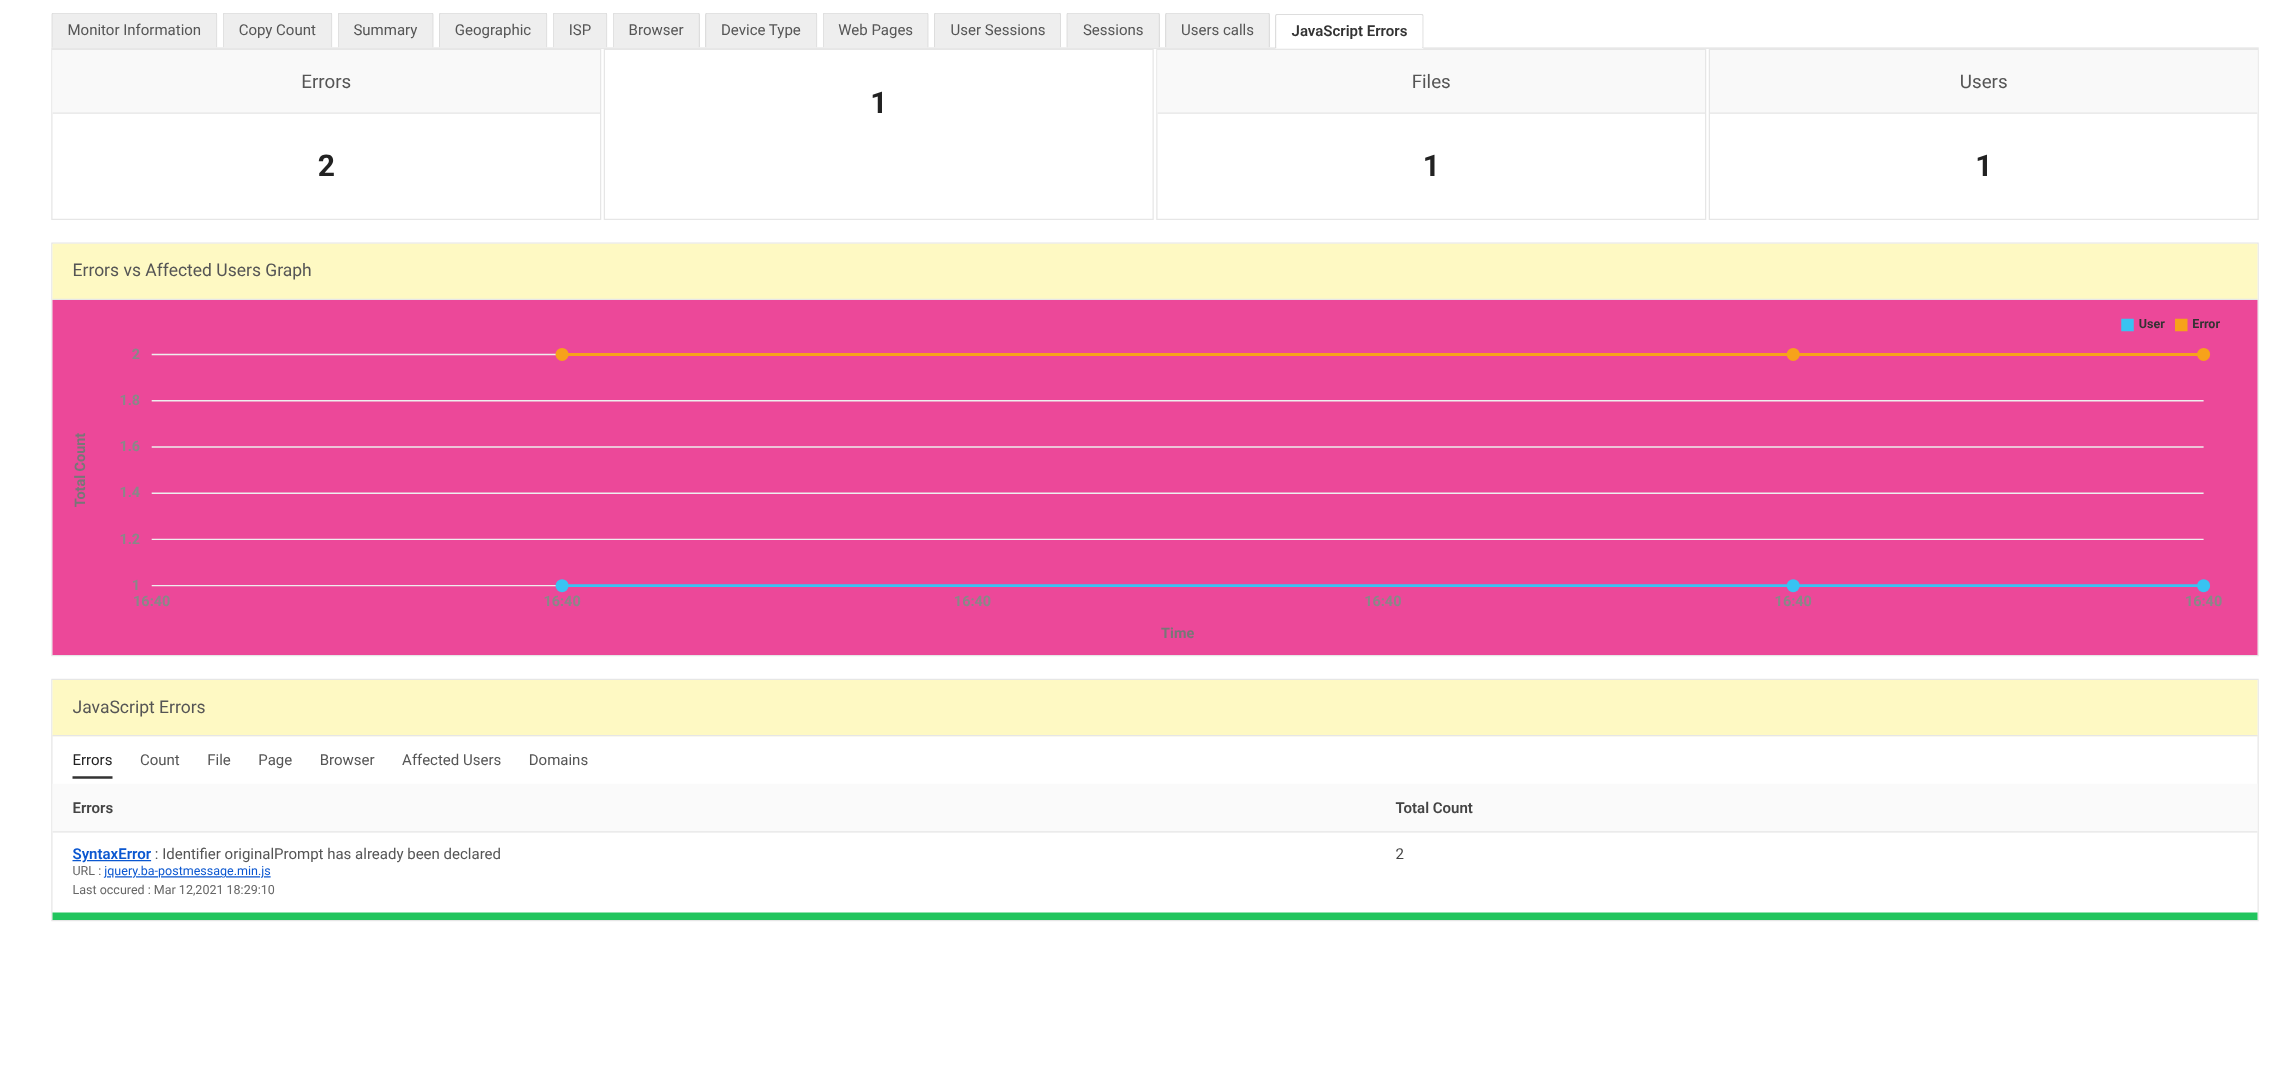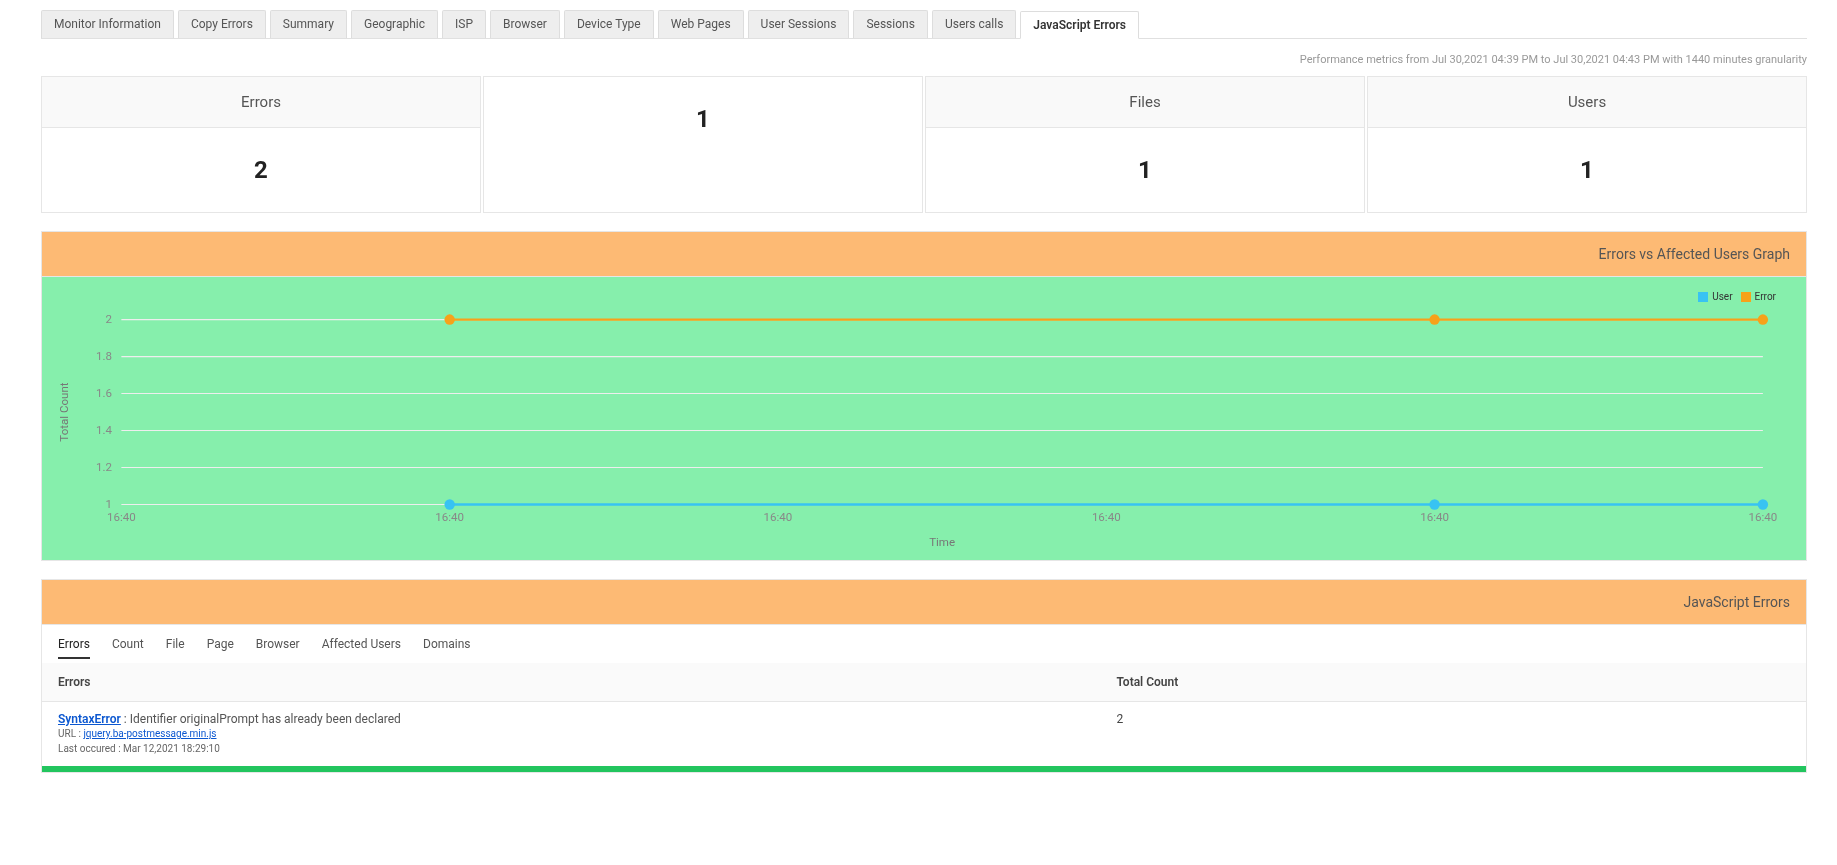--- a/index.html
+++ b/index.html
@@ -67,31 +67,31 @@
     font-size: 24px;
     font-weight: 700;
     color: #222;
   }
   
   .panel {
     border: 1px solid #e6e6e6;
     margin-bottom: 18px;
   }
   .panel-head {
-    background: #fdba74;
+    background: #fef9c3;
     padding: 14px 16px;
     font-size: 14px;
     color: #555;
     border-bottom: 1px solid #e6e6e6;
-    text-align: right;
   }
   .chart-body {
     padding: 10px 20px 10px 10px;
     position: relative;
-    background: #86efac;
+    background: #ec4899;
+    font-weight: bold;
   }
   .legend {
     text-align: right;
     font-size: 10px;
     padding: 4px 10px;
   }
   .legend-item {
     display: inline-flex;
     align-items: center;
     margin-left: 8px;
@@ -152,34 +152,33 @@
   .err-sub { color:#666; font-size:10px; line-height:1.5;}
   .err-sub .err-link { font-weight:400; }
 </style>
 </head>
 <body>
 
 <div class="main-wrapper">
 
   <div class="top-tabs" id="top-tabs">
       <div class="top-tab">Monitor Information</div>
-      <div class="top-tab">Copy Errors</div>
+      <div class="top-tab">Copy Count</div>
       <div class="top-tab">Summary</div>
       <div class="top-tab">Geographic</div>
       <div class="top-tab">ISP</div>
       <div class="top-tab">Browser</div>
       <div class="top-tab">Device Type</div>
       <div class="top-tab">Web Pages</div>
       <div class="top-tab">User Sessions</div>
       <div class="top-tab">Sessions</div>
       <div class="top-tab">Users calls</div>
       <div class="top-tab active">JavaScript Errors</div>
     </div>
 
-  <div class="perf-text">Performance metrics from Jul 30,2021 04:39 PM to Jul 30,2021 04:43 PM with 1440 minutes granularity</div>
 
   <div class="kpi-row" id="kpi-row">
       <div class="kpi-card">
         <div class="kpi-head">Errors</div>
         <div class="kpi-val">2</div>
       </div>
       <div class="kpi-card">
         <div class="kpi-val">1</div>
       </div>
       <div class="kpi-card">

